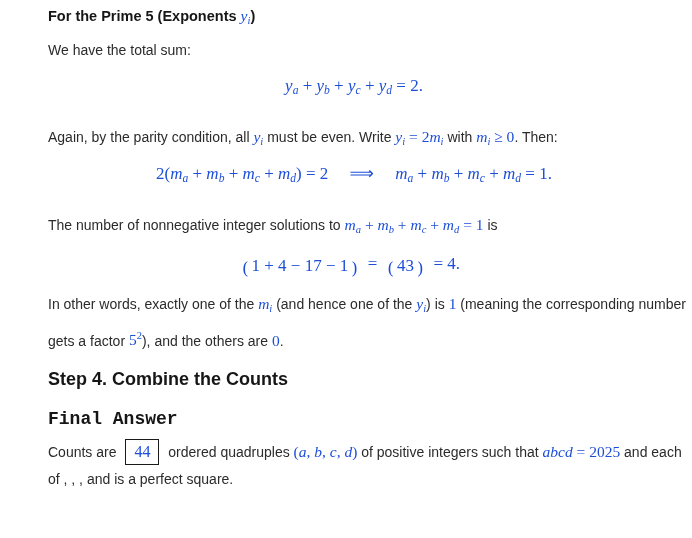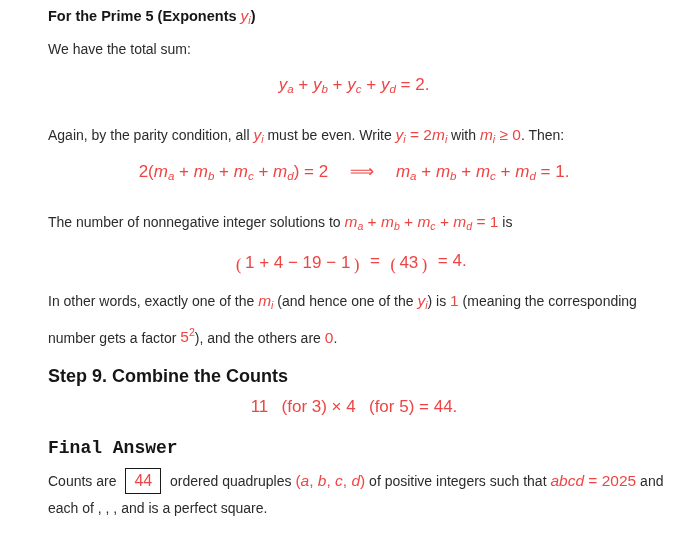--- a/index.html
+++ b/index.html
@@ -32,24 +32,24 @@
     color: #161616;
     margin: 0;
   }
   .para {
     margin: 0;
     line-height: 27px;
   }
   .para.plain { line-height: 20px; }
   
   .math {
-    font-family: Liberation Sans, sans-serif;
+    font-family: Liberation Serif, serif;
     font-weight: 400;
     font-size: 15.5px;
-    color: #ef4444;
+    color: #1d4ed8;
     white-space: nowrap;
   }
   .mit { font-style: italic; }
   .mrm { font-style: normal; }
   .msub { font-size: 68%; vertical-align: -0.3em; }
   .msup { font-size: 68%; vertical-align: 0.55em; }
   .equation {
     text-align: center;
     padding-right: 26px;
     line-height: 26px;
@@ -119,44 +119,41 @@
     <span class="math">2(<span class="mit">m</span><span class="msub"><span class="mit">a</span></span> + <span class="mit">m</span><span class="msub"><span class="mit">b</span></span> + <span class="mit">m</span><span class="msub"><span class="mit">c</span></span> + <span class="mit">m</span><span class="msub"><span class="mit">d</span></span>) = 2  ⟹  <span class="mit">m</span><span class="msub"><span class="mit">a</span></span> + <span class="mit">m</span><span class="msub"><span class="mit">b</span></span> + <span class="mit">m</span><span class="msub"><span class="mit">c</span></span> + <span class="mit">m</span><span class="msub"><span class="mit">d</span></span> = 1.</span>
   </div>
 
   <p class="para m-p3">The number of nonnegative integer solutions to <span class="math"><span class="mit">m</span><span class="msub"><span class="mit">a</span></span> + <span class="mit">m</span><span class="msub"><span class="mit">b</span></span> + <span class="mit">m</span><span class="msub"><span class="mit">c</span></span> + <span class="mit">m</span><span class="msub"><span class="mit">d</span></span> = 1</span> is</p>
 
   <div class="equation m-eq3">
     <span class="binom">
       <span class="math paren">(</span>
       <span class="stack">
         <span class="math">1 + 4 − 1</span>
-        <span class="math">9 − 1</span>
+        <span class="math">7 − 1</span>
       </span>
       <span class="math paren">)</span>
     </span>
     <span class="math eqsign">=</span>
     <span class="binom">
       <span class="math paren">(</span>
       <span class="stack">
         <span class="math">4</span>
         <span class="math">3</span>
       </span>
       <span class="math paren">)</span>
     </span>
     <span class="math eqsign">= 4.</span>
   </div>
 
   <p class="para m-p4">In other words, exactly one of the <span class="math"><span class="mit">m</span><span class="msub"><span class="mit">i</span></span></span> (and hence one of the <span class="math"><span class="mit">y</span><span class="msub"><span class="mit">i</span></span></span>) is <span class="math">1</span> (meaning the corresponding number gets a factor <span class="math">5<span class="msup">2</span></span>), and the others are <span class="math">0</span>.</p>
 
-  <h2 class="h-large m-h2">Step 9. Combine the Counts</h2>
+  <h2 class="h-large m-h2">Step 4. Combine the Counts</h2>
 
 
-  <div class="equation m-eq4">
-    <span class="math">11  (<span class="mrm">for</span> 3) × 4  (<span class="mrm">for</span> 5) = 44.</span>
-  </div>
 
   <h2 class="h-large m-h2b">Final Answer</h2>
 
   <p class="para m-p6">
     <span>Counts are</span>
     <span class="math box">44</span>
     <span> ordered quadruples <span class="math">(<span class="mit">a</span>, <span class="mit">b</span>, <span class="mit">c</span>, <span class="mit">d</span>)</span> of positive integers such that <span class="math"><span class="mit">a</span><span class="mit">b</span><span class="mit">c</span><span class="mit">d</span> = 2025</span> and each of , , , and  is a perfect square.</span>
   </p>
 
 </div>

